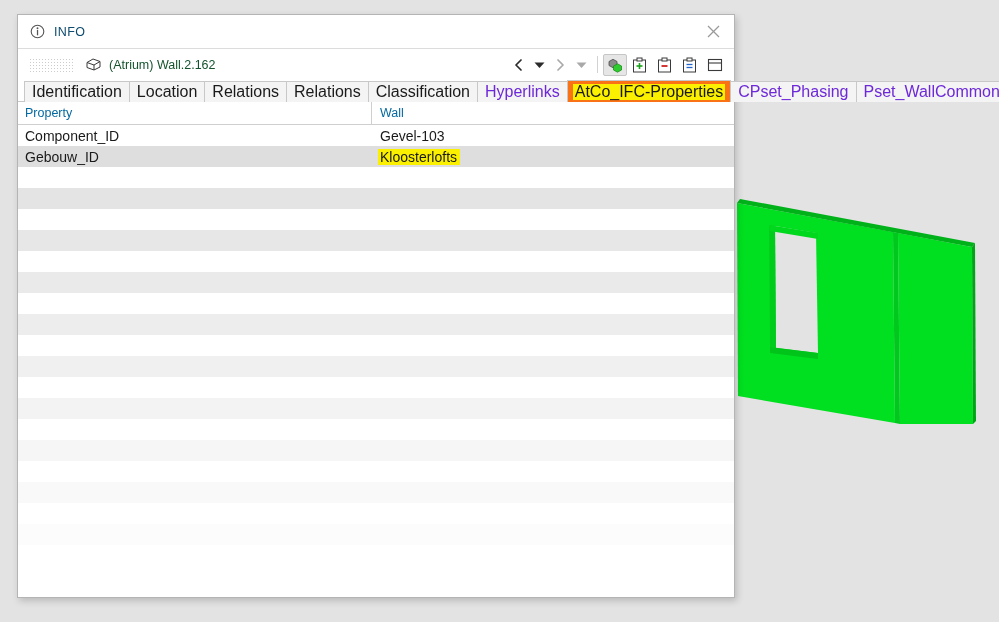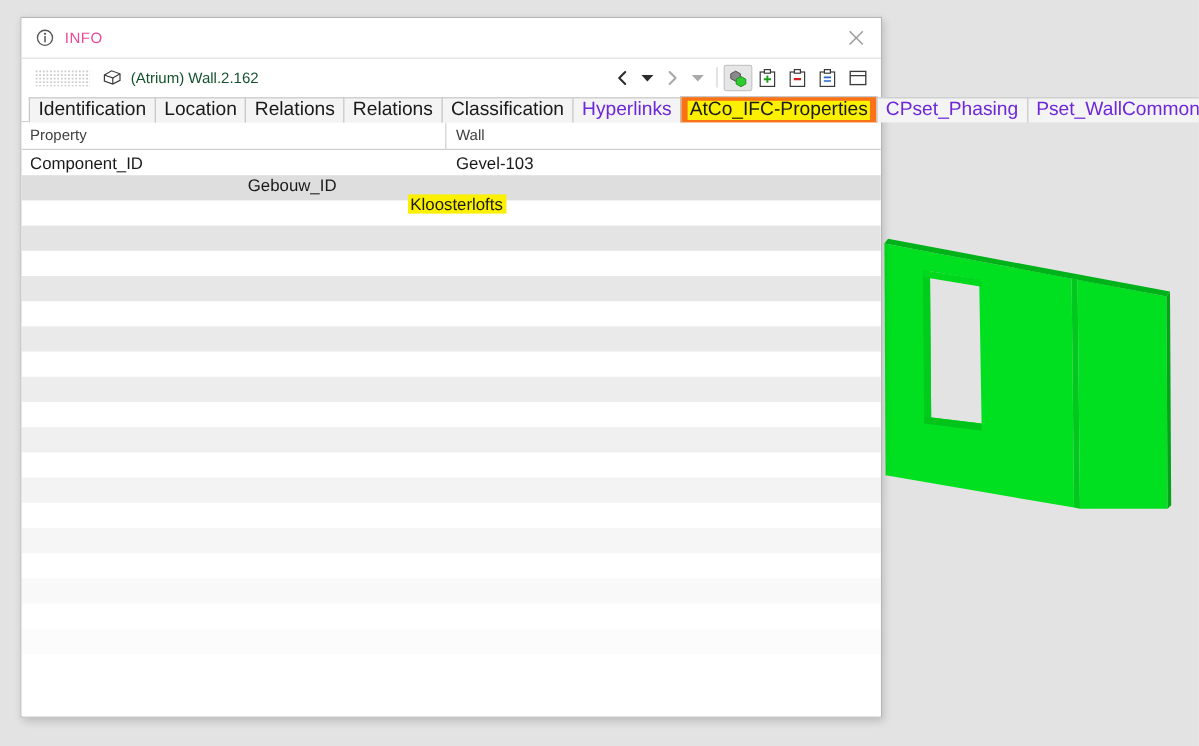--- a/index.html
+++ b/index.html
@@ -48,21 +48,21 @@
     padding: 0 4px 0 12px;
     box-sizing: border-box;
   }
   .titlebar .info-icon {
     width: 15px; height: 15px;
     margin-right: 9px;
     flex: 0 0 auto;
   }
   .titlebar .title-text {
     font-size: 12.5px;
-    color: #ec4899;
+    color: #0c4a6e;
     letter-spacing: 0.4px;
     flex: 1 1 auto;
   }
   .close-btn {
     width: 34px; height: 30px;
     display: flex; align-items: center; justify-content: center;
     cursor: pointer;
     flex: 0 0 auto;
   }
   .close-btn svg { display:block; }
@@ -178,39 +178,39 @@
     background: #ffffff;
     border-top: none;
     overflow: hidden;
   }
   .thead {
     display: flex;
     height: 22px;
     align-items: center;
     border-bottom: 1px solid #cfcfcf;
     font-size: 12.5px;
-    color: #404040;
+    color: #0369a1;
     background: #ffffff;
   }
   .col-prop { width: 353px; padding-left: 7px; box-sizing: border-box; }
   .col-val  { flex: 1 1 auto; padding-left: 8px; box-sizing: border-box;
               border-left: 1px solid #cfcfcf; height: 22px; display:flex; align-items:center;}
   .thead .col-prop { display: flex; align-items: center; height: 22px; }
 
   .rows { position: relative; }
   .row {
     display: flex;
     height: 21px;
     align-items: center;
     font-size: 14px;
     color: #1a1a1a;
   }
   .row .col-prop { display: flex; align-items: center; height: 21px; }
   .row .col-val  { border-left: 1px solid transparent; }
-  .row.sel { background: #dedede; flex-direction: column; }
+  .row.sel { background: #dedede; }
   .hlval { position: relative; display: inline-block; }
   .hlval::before {
     content: "";
     position: absolute;
     left: -2px; right: -3px; top: 0px; bottom: 0px;
     background: #fbf000;
     z-index: -1;
   }
   .hlval { z-index: 0; }
 

